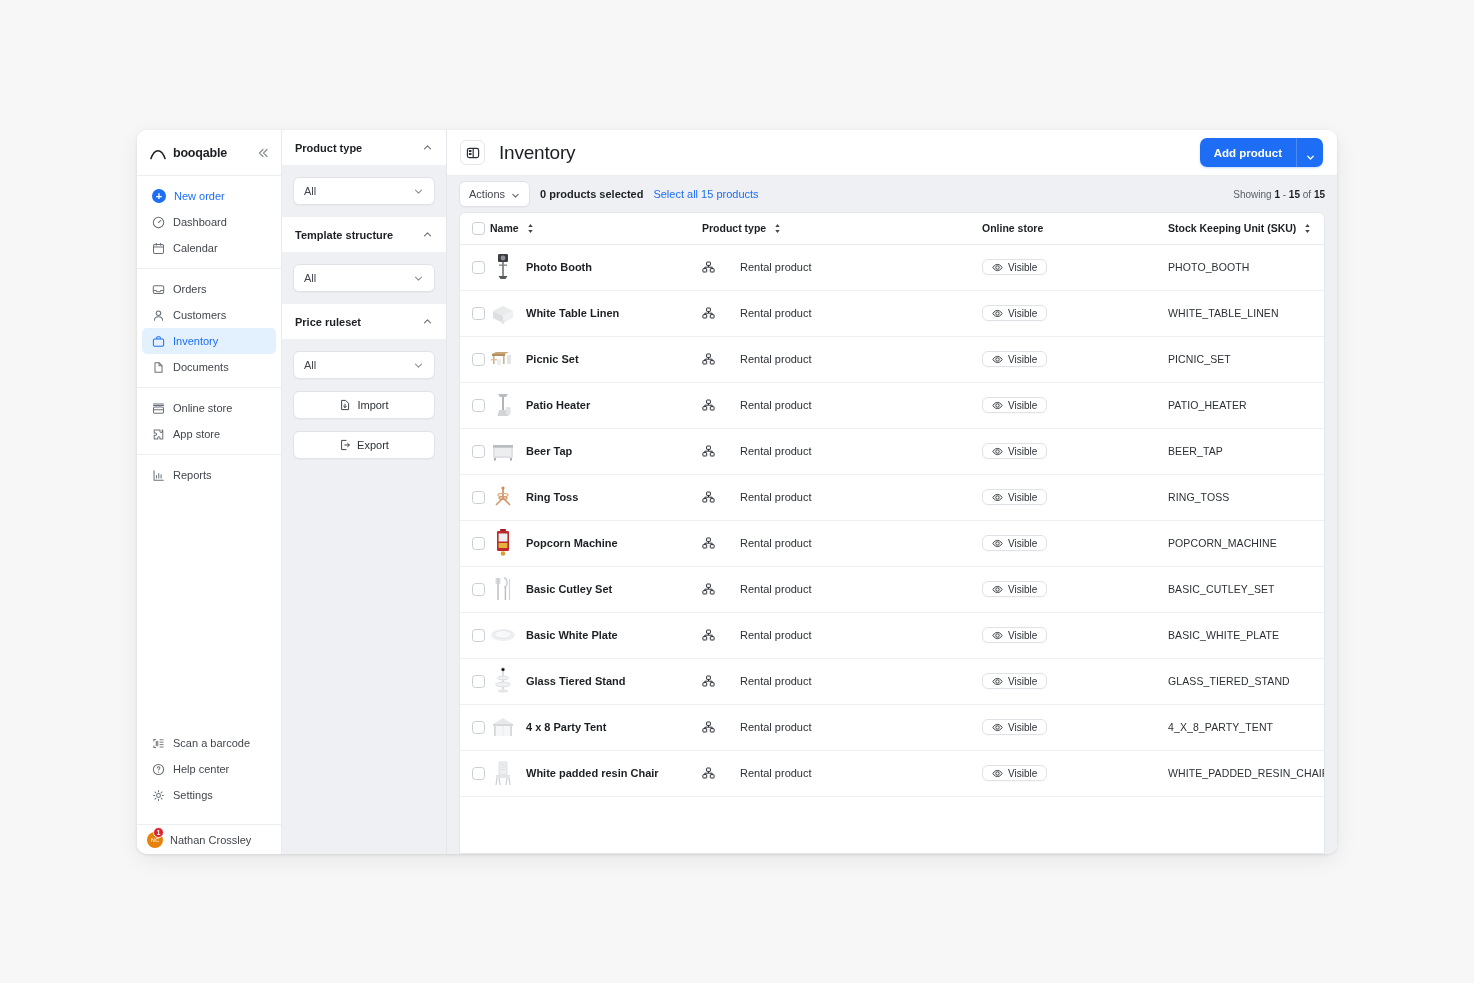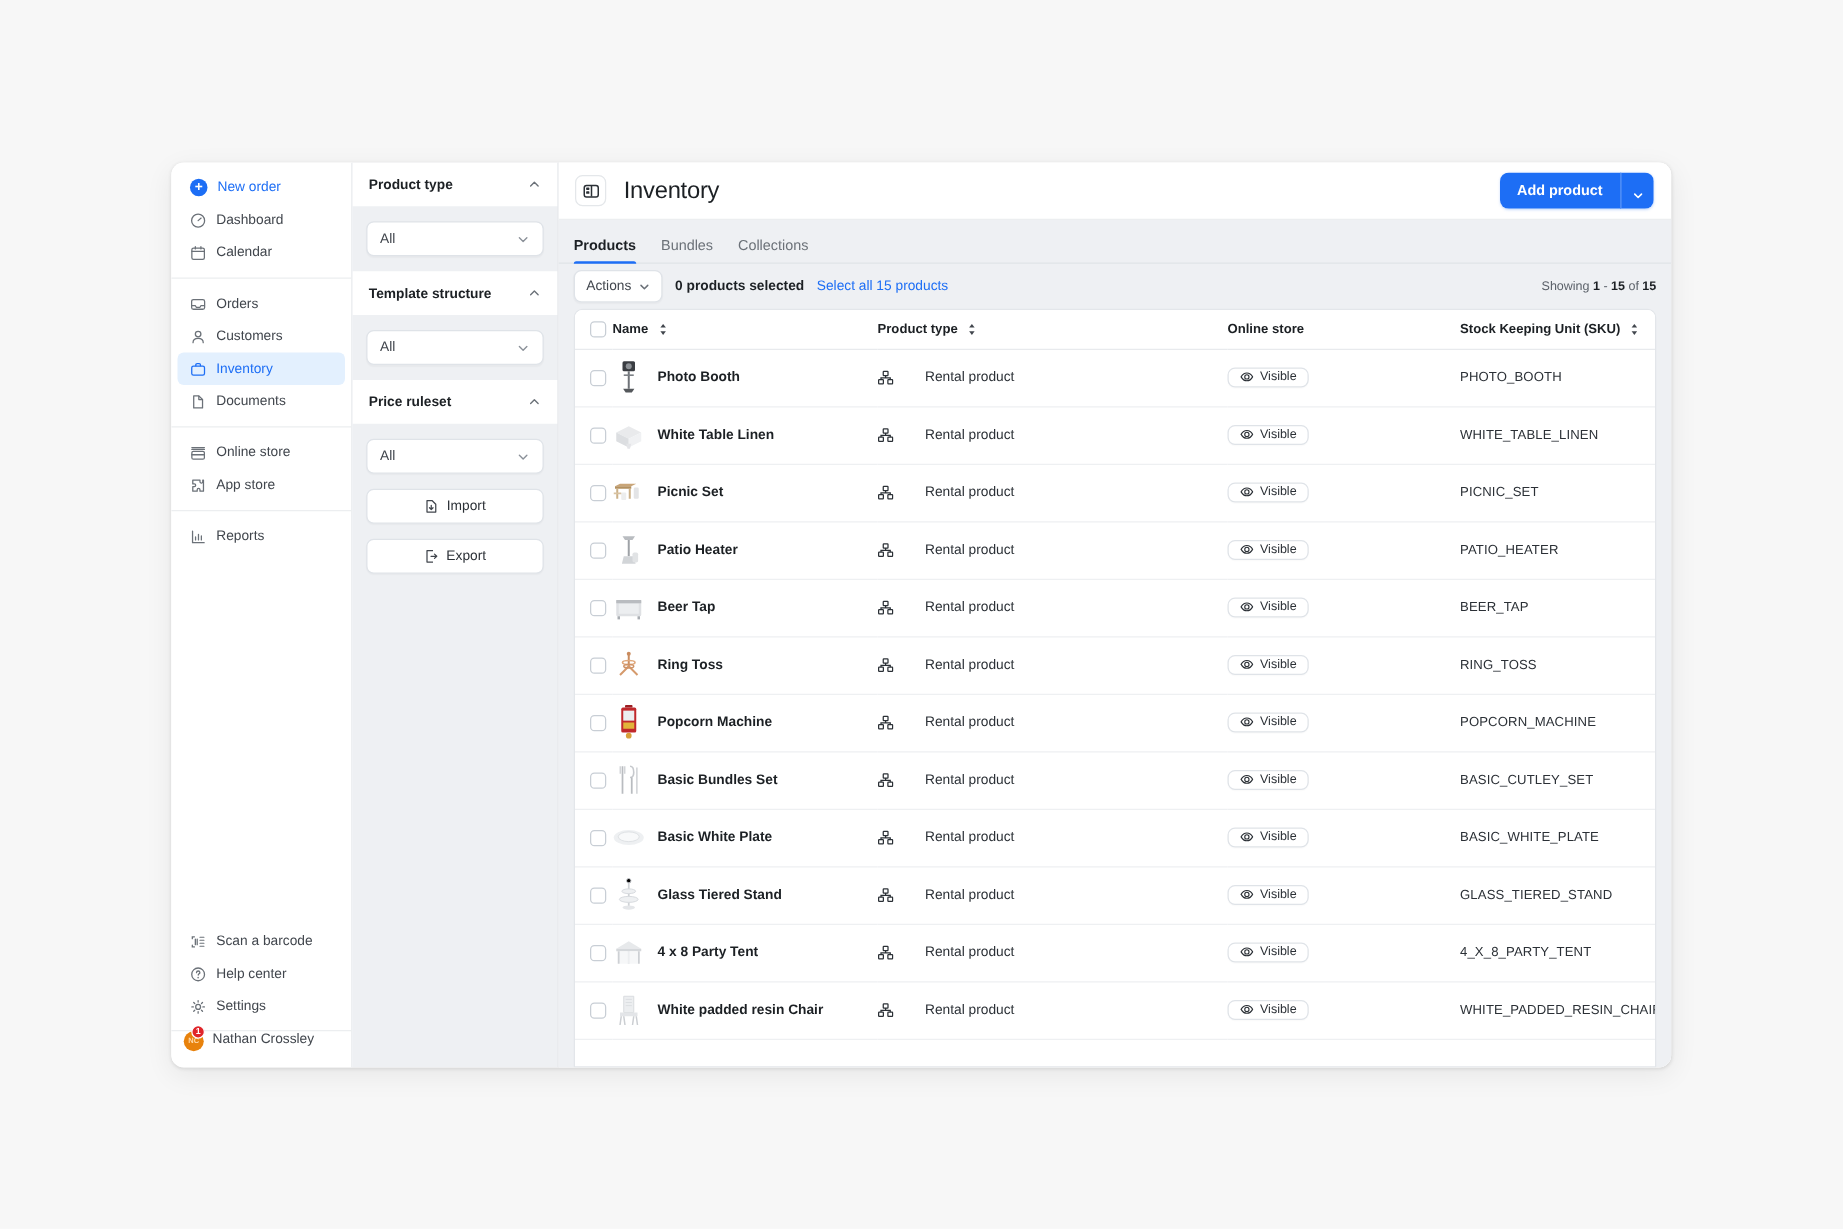--- a/index.html
+++ b/index.html
@@ -60,24 +60,24 @@
   .sb-item.primary { color: #1d6ef5; }
   .sb-plus {
     width: 14px; height: 14px; flex: 0 0 14px;
     border-radius: 50%; background: #1d6ef5;
     display: flex; align-items: center; justify-content: center;
     color: #fff; font-size: 11px; line-height: 1; font-weight: 700;
   }
   .sb-spacer { flex: 1 1 auto; }
   .sb-bottom { padding: 6px 0 0; }
   .sb-user {
-    height: 30px; display: flex; align-items: flex-start; gap: 7px;
+    height: 30px; display: flex; align-items: center; gap: 7px;
     padding: 0 10px; border-top: 1px solid #eceef0;
     font-size: 11px; color: #41464d; cursor: pointer;
-    margin-top: 6px;
+    margin-top: 16px;
   }
   .avatar {
     position: relative; width: 16px; height: 16px; flex: 0 0 16px;
     border-radius: 50%; background: #e8820c;
     color: #ffd9a8; font-size: 6px; font-weight: 700;
     display: flex; align-items: center; justify-content: center;
   }
   .avatar .badge {
     position: absolute; top: -5px; left: 6px;
     min-width: 11px; height: 11px; border-radius: 6px;
@@ -263,20 +263,33 @@
   .vis-pill .ic { width: 11px; height: 11px; color: #2b3036; flex: 0 0 11px; }
   .sku-txt { font-size: 10.5px; color: #2b3036; letter-spacing: 0.1px; }
   .pad-l12 { padding-left: 12px !important; }
 </style>
 </head>
 <body>
 
 <div class="app-window">
 
   <aside class="sidebar">
+    <div class="sb-logo">
+      <span class="sb-logo-mark">
+        <svg viewBox="0 0 16 12" fill="none">
+            <path d="M1 9.5C3 4 5.2 1.8 8 1.8s5 2.2 7 7.7" stroke="#1c2024" stroke-width="1.6" stroke-linecap="round"></path>
+          </svg>
+      </span>
+      <span class="sb-logo-text">booqable</span>
+      <span class="sb-collapse">
+        <svg viewBox="0 0 14 14" fill="none">
+            <path d="M7 3.5L3.5 7 7 10.5M11 3.5L7.5 7 11 10.5" stroke="currentColor" stroke-width="1.3" stroke-linecap="round" stroke-linejoin="round"></path>
+          </svg>
+      </span>
+    </div>
 
     <div class="sb-group">
       <div class="sb-item primary">
         <span class="sb-plus">+</span>
         <span>New order</span>
       </div>
       <div class="sb-item">
         <span class="ic">
           <svg viewBox="0 0 14 14" fill="none">
               <circle cx="7" cy="7" r="5.6" stroke="currentColor" stroke-width="1.1"></circle>
@@ -508,25 +521,20 @@
             <svg viewBox="0 0 9 9" fill="none">
                 <path d="M1.8 3.3l2.7 2.7 2.7-2.7" stroke="currentColor" stroke-width="1.3" stroke-linecap="round" stroke-linejoin="round"></path>
               </svg>
           </span>
         </div>
       </div>
     </div>
 
     <div class="content">
 
-      <div class="tabs">
-        <div class="tab active">Products</div>
-        <div class="tab">Bundles</div>
-        <div class="tab">Collections</div>
-      </div>
 
       <div class="toolbar">
         <div class="actions-btn">
           <span>Actions</span>
           <span class="chev">
             <svg viewBox="0 0 9 9" fill="none">
                 <path d="M1.8 3.3l2.7 2.7 2.7-2.7" stroke="currentColor" stroke-width="1.2" stroke-linecap="round" stroke-linejoin="round"></path>
               </svg>
           </span>
         </div>
@@ -858,21 +866,21 @@
                   <span class="name-cell">
                     <span class="thumb">
                       <svg width="20" height="28" viewBox="0 0 20 28">
                         <path d="M5 3v9M5 12v13" stroke="#b9bcc0" stroke-width="1.4"></path>
                         <path d="M3.2 3v6M6.8 3v6" stroke="#cfd2d5" stroke-width="1.1"></path>
                         <path d="M11 3c2 0 3 2.5 3 5s-1 4-3 4" stroke="#c6c9cd" stroke-width="1.3" fill="none"></path>
                         <path d="M12.4 12v13" stroke="#b9bcc0" stroke-width="1.4"></path>
                         <path d="M16.5 4v21" stroke="#cfd2d5" stroke-width="1.2"></path>
                       </svg>
                     </span>
-                    <span class="name-txt">Basic Bundles Set</span>
+                    <span class="name-txt">Basic Cutley Set</span>
                   </span>
                 </td>
                 <td class="col-type">
                   <span class="type-cell">
                     <span class="ic"><svg viewBox="0 0 13 13" fill="none">
                         <rect x="4.6" y="1" width="3.8" height="3.4" rx="0.5" stroke="currentColor" stroke-width="1"></rect>
                         <rect x="0.9" y="7.6" width="3.8" height="3.4" rx="0.5" stroke="currentColor" stroke-width="1"></rect>
                         <rect x="8.3" y="7.6" width="3.8" height="3.4" rx="0.5" stroke="currentColor" stroke-width="1"></rect>
                         <path d="M6.5 4.4v1.8M6.5 6.2H2.8v1.4M6.5 6.2h3.7v1.4" stroke="currentColor" stroke-width="1"></path>
                       </svg></span>

